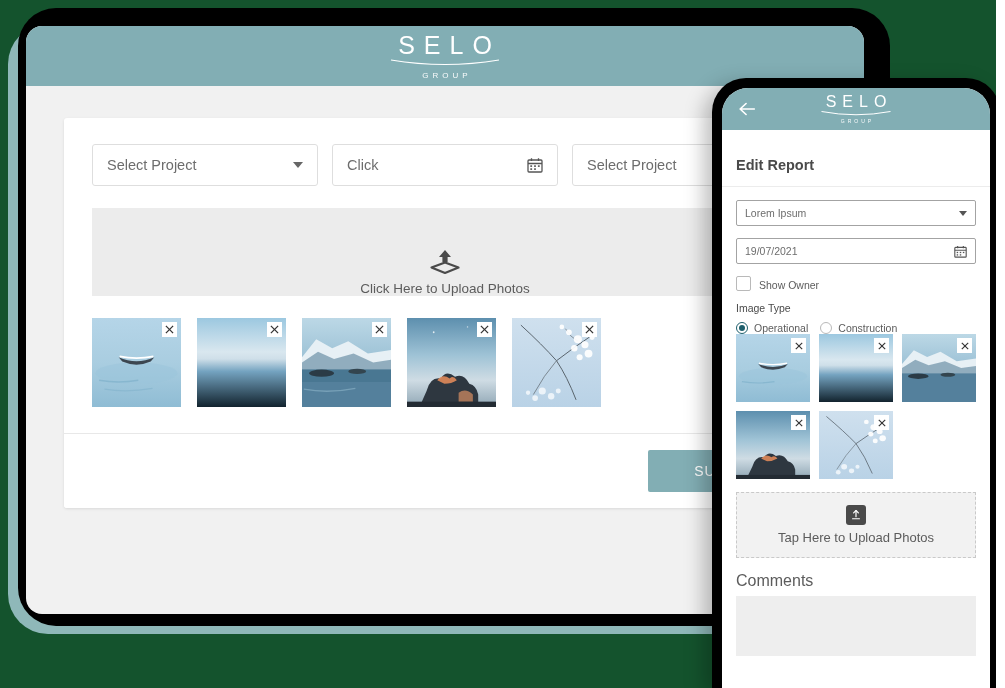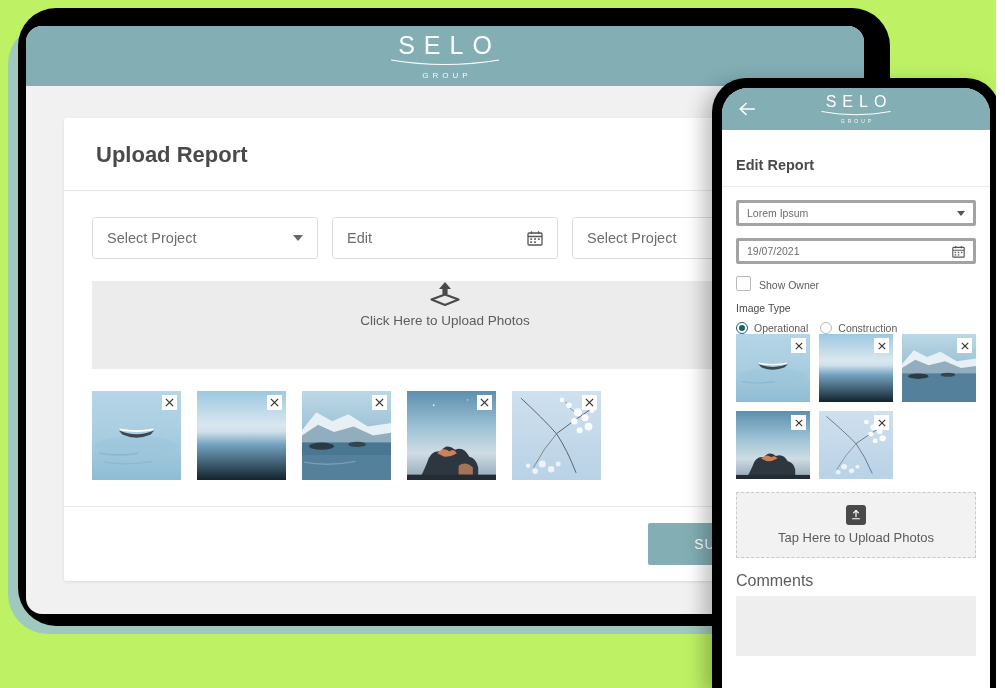--- a/index.html
+++ b/index.html
@@ -8,21 +8,21 @@
     background: #ffffff;
   }
   body {
     font-family: "Liberation Sans", sans-serif;
   }
   #stage {
     position: relative;
     width: 996px;
     height: 688px;
     overflow: hidden;
-    background: #bef264;
+    background: #14532d;
   }
 
   
   #tablet-shadow {
     position: absolute;
     left: 8px;
     top: 24px;
     width: 872px;
     height: 610px;
     border-radius: 40px;
@@ -127,21 +127,21 @@
     border-top: 6px solid #666;
   }
 
   .dropzone {
     margin-top: 22px;
     height: 88px;
     background: #ececec;
     display: flex;
     flex-direction: column;
     align-items: center;
-    justify-content: flex-start;
+    justify-content: flex-end;
     gap: 6px;
   }
   .dz-label {
     font-size: 13.5px;
     color: #5c5c5c;
   }
 
   .thumb-row {
     display: flex;
     gap: 16px;
@@ -228,21 +228,21 @@
     font-size: 14.5px;
     font-weight: bold;
     color: #4a4a4a;
     border-bottom: 1px solid #ececec;
     margin-top: 13px;
   }
   .ph-body { padding: 13px 14px 0 14px; }
 
   .ph-field {
     height: 26px;
-    border: 3px solid #a3a3a3;
+    border: 1px solid #a3a3a3;
     border-radius: 2px;
     display: flex;
     align-items: center;
     padding: 0 8px;
     box-sizing: border-box;
     color: #6d6d6d;
     font-size: 10.5px;
     margin-bottom: 12px;
     background: #fff;
   }
@@ -372,31 +372,30 @@
         <svg class="selo-swoosh" width="112" height="10" viewBox="0 0 112 10">
           <path d="M2 2 Q56 11 110 2" fill="none" stroke="#ffffff" stroke-width="1.2"></path>
         </svg>
         <div class="selo-sub">GROUP</div>
       </div>
     </div>
 
     <div class="tb-body">
       <div class="tb-card">
 
-        <div class="tb-card-title">Upload Report</div>
 
         <div class="tb-card-main">
 
           <div class="field-row">
             <div class="field">
               <span class="ftxt">Select Project</span>
               <span class="caret"></span>
             </div>
             <div class="field">
-              <span class="ftxt">Edit</span>
+              <span class="ftxt">Click</span>
               <svg width="16" height="16" viewBox="0 0 16 16">
                 <rect x="1" y="3" width="14" height="12" rx="1" fill="none" stroke="#555" stroke-width="1.3"></rect>
                 <line x1="1" y1="6.5" x2="15" y2="6.5" stroke="#555" stroke-width="1.3"></line>
                 <line x1="4.5" y1="1.3" x2="4.5" y2="4" stroke="#555" stroke-width="1.3"></line>
                 <line x1="11.5" y1="1.3" x2="11.5" y2="4" stroke="#555" stroke-width="1.3"></line>
                 <rect x="3.3" y="8.3" width="1.8" height="1.6" fill="#555"></rect>
                 <rect x="7.1" y="8.3" width="1.8" height="1.6" fill="#555"></rect>
                 <rect x="10.9" y="8.3" width="1.8" height="1.6" fill="#555"></rect>
                 <rect x="3.3" y="11.3" width="1.8" height="1.6" fill="#555"></rect>
                 <rect x="7.1" y="11.3" width="1.8" height="1.6" fill="#555"></rect>

